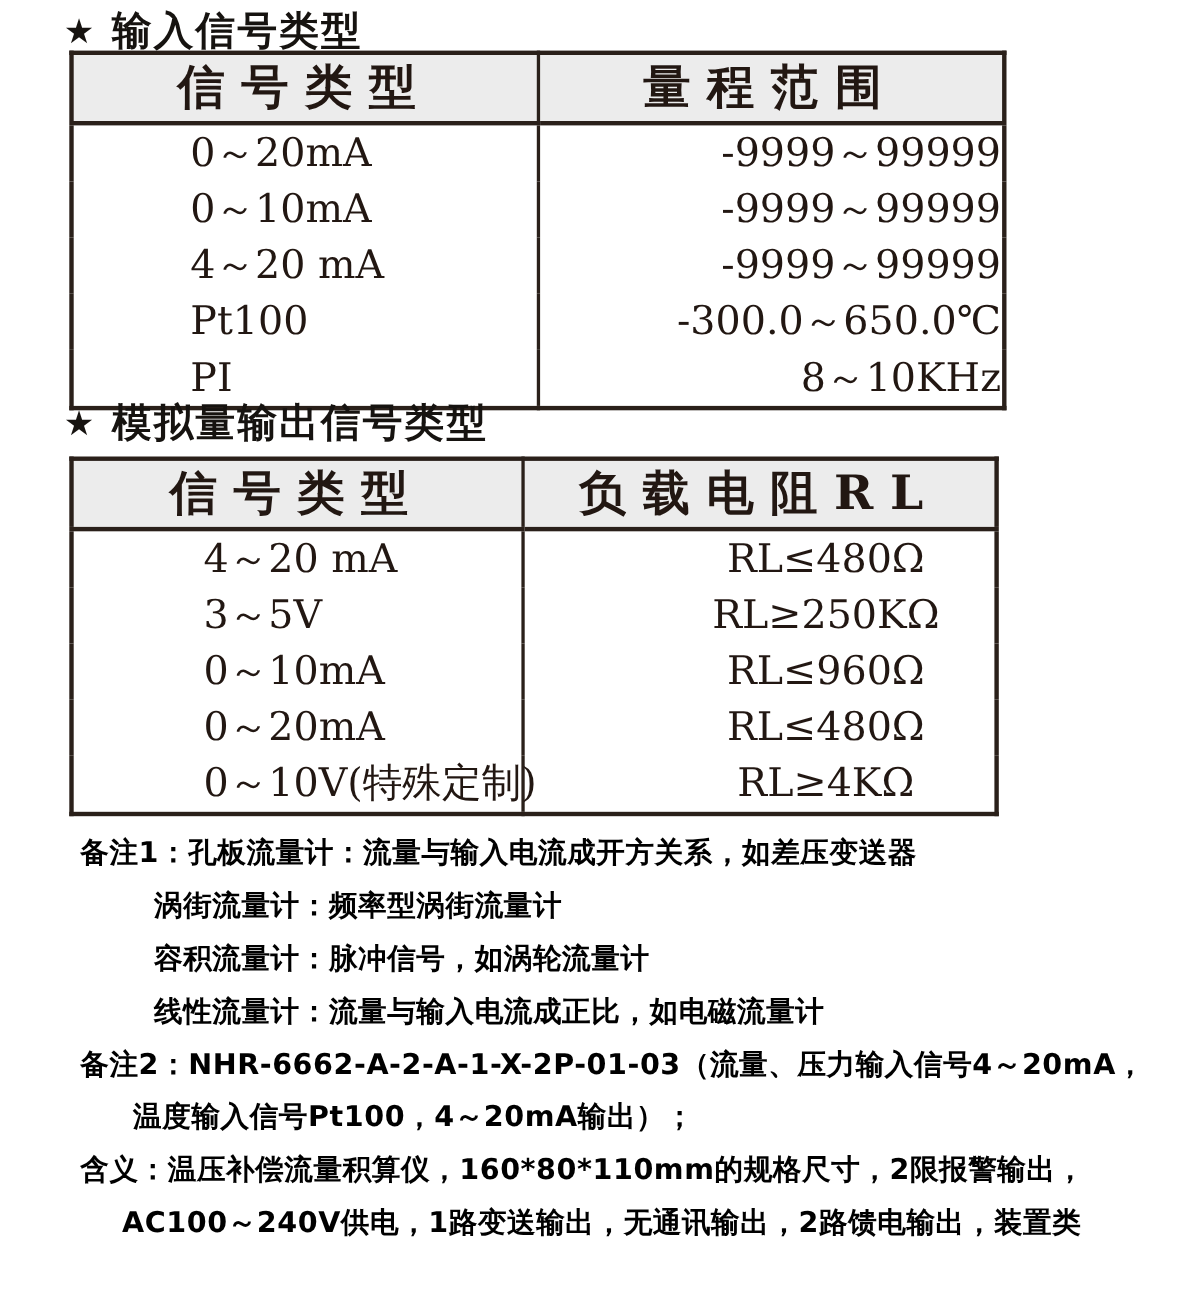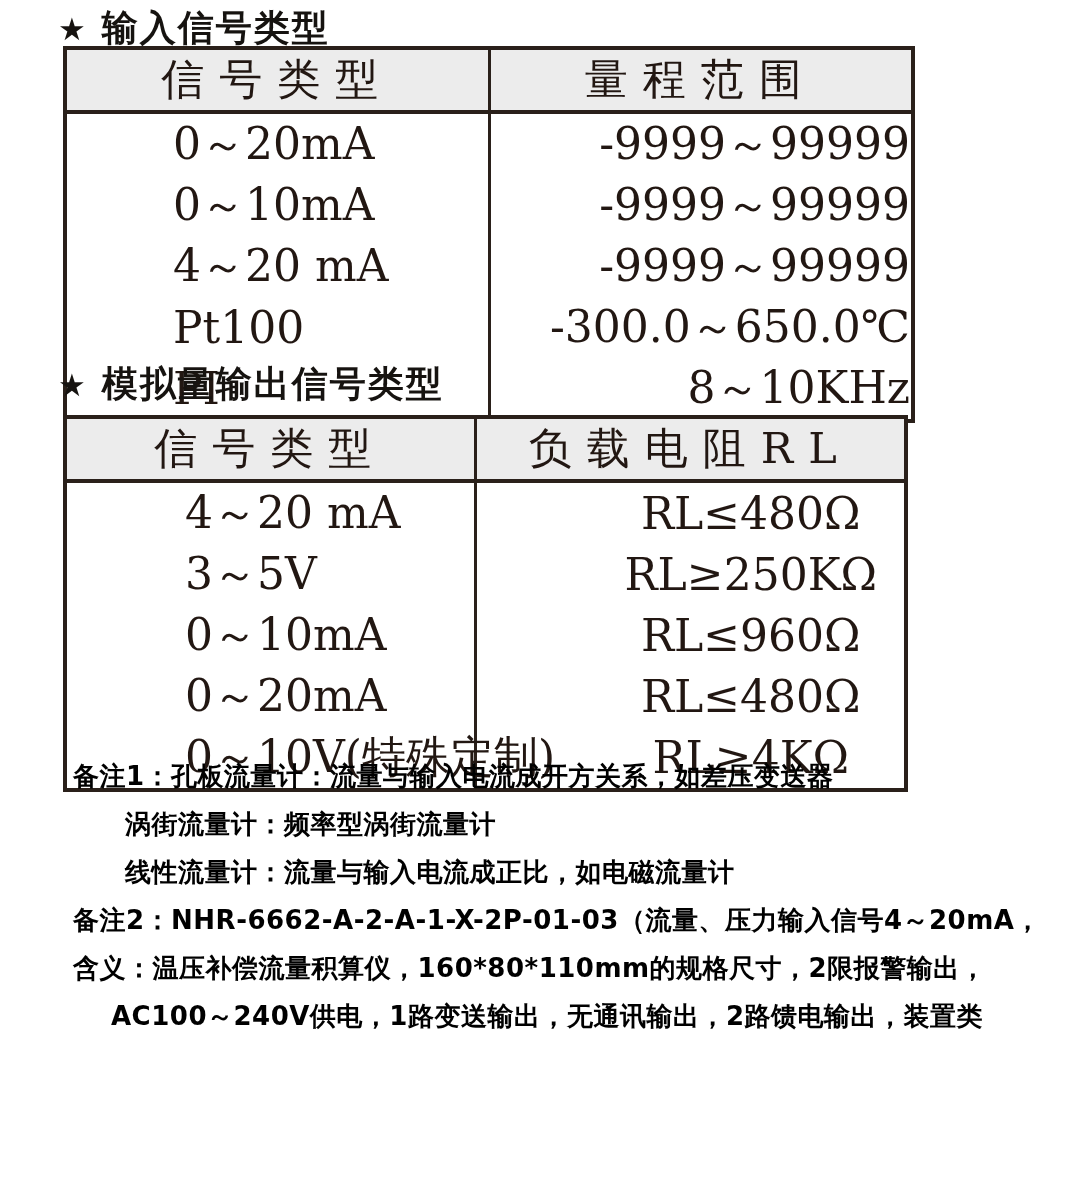--- a/index.html
+++ b/index.html
@@ -34,31 +34,31 @@
     background:#fff;
     color:var(--table-text);
     font-family:"DejaVu Serif","Liberation Serif",serif;
   }
   #t1{top:46px;left:63px;width:852px;}
   #t2{top:415px;left:63px;width:845px;}
   table.tbl{border:4px solid var(--border);}
   table.tbl th{
     background:var(--header-bg);
     border-bottom:4px solid var(--border);
-    font-weight:normal;
+    font-weight:bold;
     font-size:43px;
     letter-spacing:15px;
     text-align:center;
     vertical-align:middle;
   }
   table.tbl th + th, table.tbl td + td{border-left:3px solid var(--border);}
   #t1 th{height:52px;}
   #t2 th{height:48px;}
   table.tbl td{
-    font-size:44px;
+    font-size:36px;
     vertical-align:middle;
     white-space:nowrap;
   }
   #t1 td{height:47px;}
   #t2 td{height:43px;}
   table.tbl td.c0{text-align:left;}
   #t1 td.c0{padding-left:106px;}
   #t2 td.c0{padding-left:118px;}
   #t1 td.c1{text-align:right;}
   #t2 td.c1{text-align:center;padding-left:122px;}
@@ -67,21 +67,21 @@
     position:absolute;
     top:752px;left:73px;width:990px;
     color:var(--note-text);
     font-weight:bold;
     font-size:26px;
     line-height:48px;
     white-space:nowrap;
     letter-spacing:0.5px;
   }
   .note-line{height:48px;}
-  .note-line.ind1{margin-left:52px;}
+  .note-line.ind1{margin-left:67px;}
   .note-line.ind2{margin-left:48px;}
   .note-line.ind3{margin-left:38px;}
 </style>
 </head>
 <body>
 
 <div class="page">
 
   <div class="heading" id="heading1">
     <span class="star">★</span>
@@ -159,19 +159,21 @@
         <tr>
           <td class="c0">0～10V(特殊定制)</td>
           <td class="c1">RL≥4KΩ</td>
         </tr>
       </tbody>
   </table>
 
   <div class="notes">
       <div class="note-line ind0">备注1：孔板流量计：流量与输入电流成开方关系，如差压变送器</div>
       <div class="note-line ind1">涡街流量计：频率型涡街流量计</div>
+      <div class="note-line ind1">容积流量计：脉冲信号，如涡轮流量计</div>
       <div class="note-line ind1">线性流量计：流量与输入电流成正比，如电磁流量计</div>
       <div class="note-line ind0">备注2：NHR-6662-A-2-A-1-X-2P-01-03（流量、压力输入信号4～20mA，</div>
+      <div class="note-line ind2">温度输入信号Pt100，4～20mA输出）；</div>
       <div class="note-line ind0">含义：温压补偿流量积算仪，160*80*110mm的规格尺寸，2限报警输出，</div>
       <div class="note-line ind3">AC100～240V供电，1路变送输出，无通讯输出，2路馈电输出，装置类</div>
     </div>
 
 </div>
 
 </body></html>

